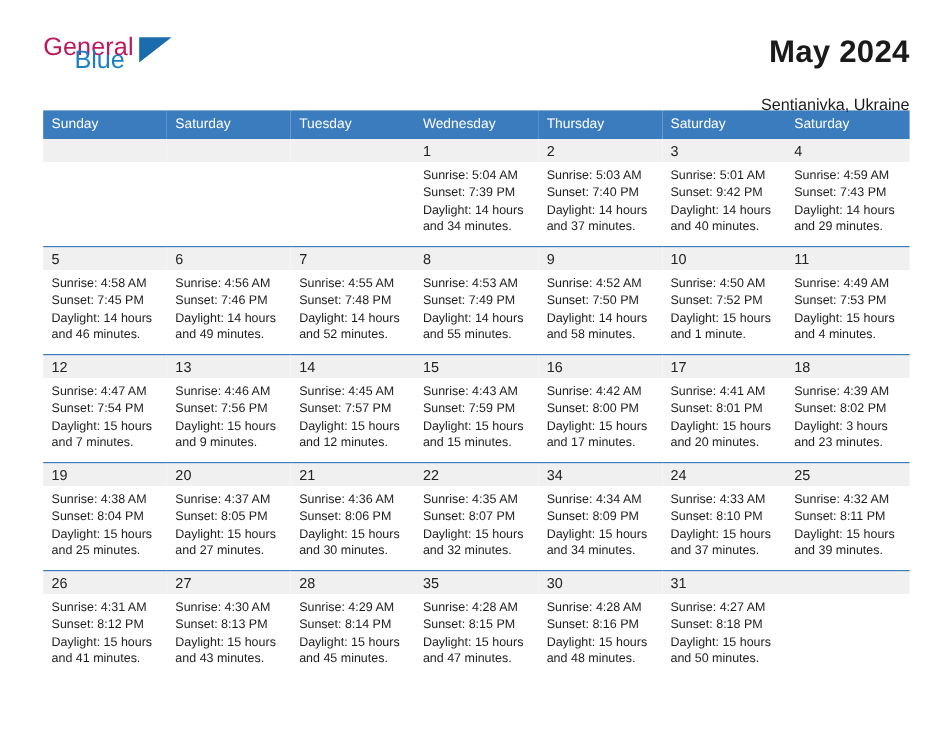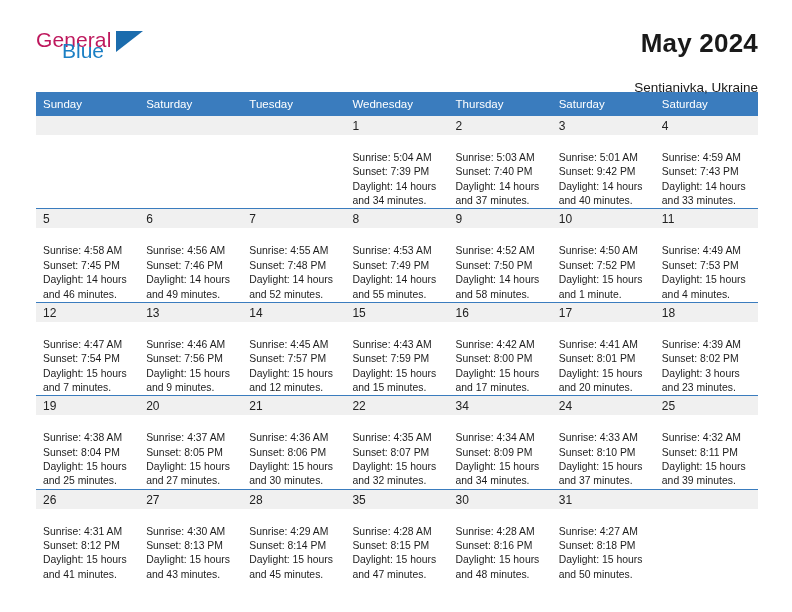--- a/index.html
+++ b/index.html
@@ -124,21 +124,21 @@
     color: #222222;
     padding: 4px 0 4px 7px;
     line-height: 1.05;
     height: 19px;
     box-sizing: border-box;
   }
   .daynum.empty {
     color: transparent;
   }
   .cell-body {
-    padding: 16px 5px 0 7px;
+    padding: 5px 5px 0 7px;
     font-size: 10.4px;
     line-height: 1.38;
     color: #1d1d1d;
   }
   .cell-body div {
     white-space: nowrap;
   }
   .cell-body .daylight-line {
     white-space: normal;
   }
@@ -227,21 +227,21 @@
                 <div>Sunrise: 5:01 AM</div>
                 <div>Sunset: 9:42 PM</div>
                 <div class="daylight-line">Daylight: 14 hours and 40 minutes.</div>
               </div>
             </td>
             <td class="day-cell">
               <div class="daynum">4</div>
               <div class="cell-body">
                 <div>Sunrise: 4:59 AM</div>
                 <div>Sunset: 7:43 PM</div>
-                <div class="daylight-line">Daylight: 14 hours and 33 minutes.</div>
+                <div class="daylight-line">Daylight: 14 hours and 29 minutes.</div>
               </div>
             </td>
           </tr>
           <tr class="week-row">
             <td class="day-cell">
               <div class="daynum">5</div>
               <div class="cell-body">
                 <div>Sunrise: 4:58 AM</div>
                 <div>Sunset: 7:45 PM</div>
                 <div class="daylight-line">Daylight: 14 hours and 46 minutes.</div>

